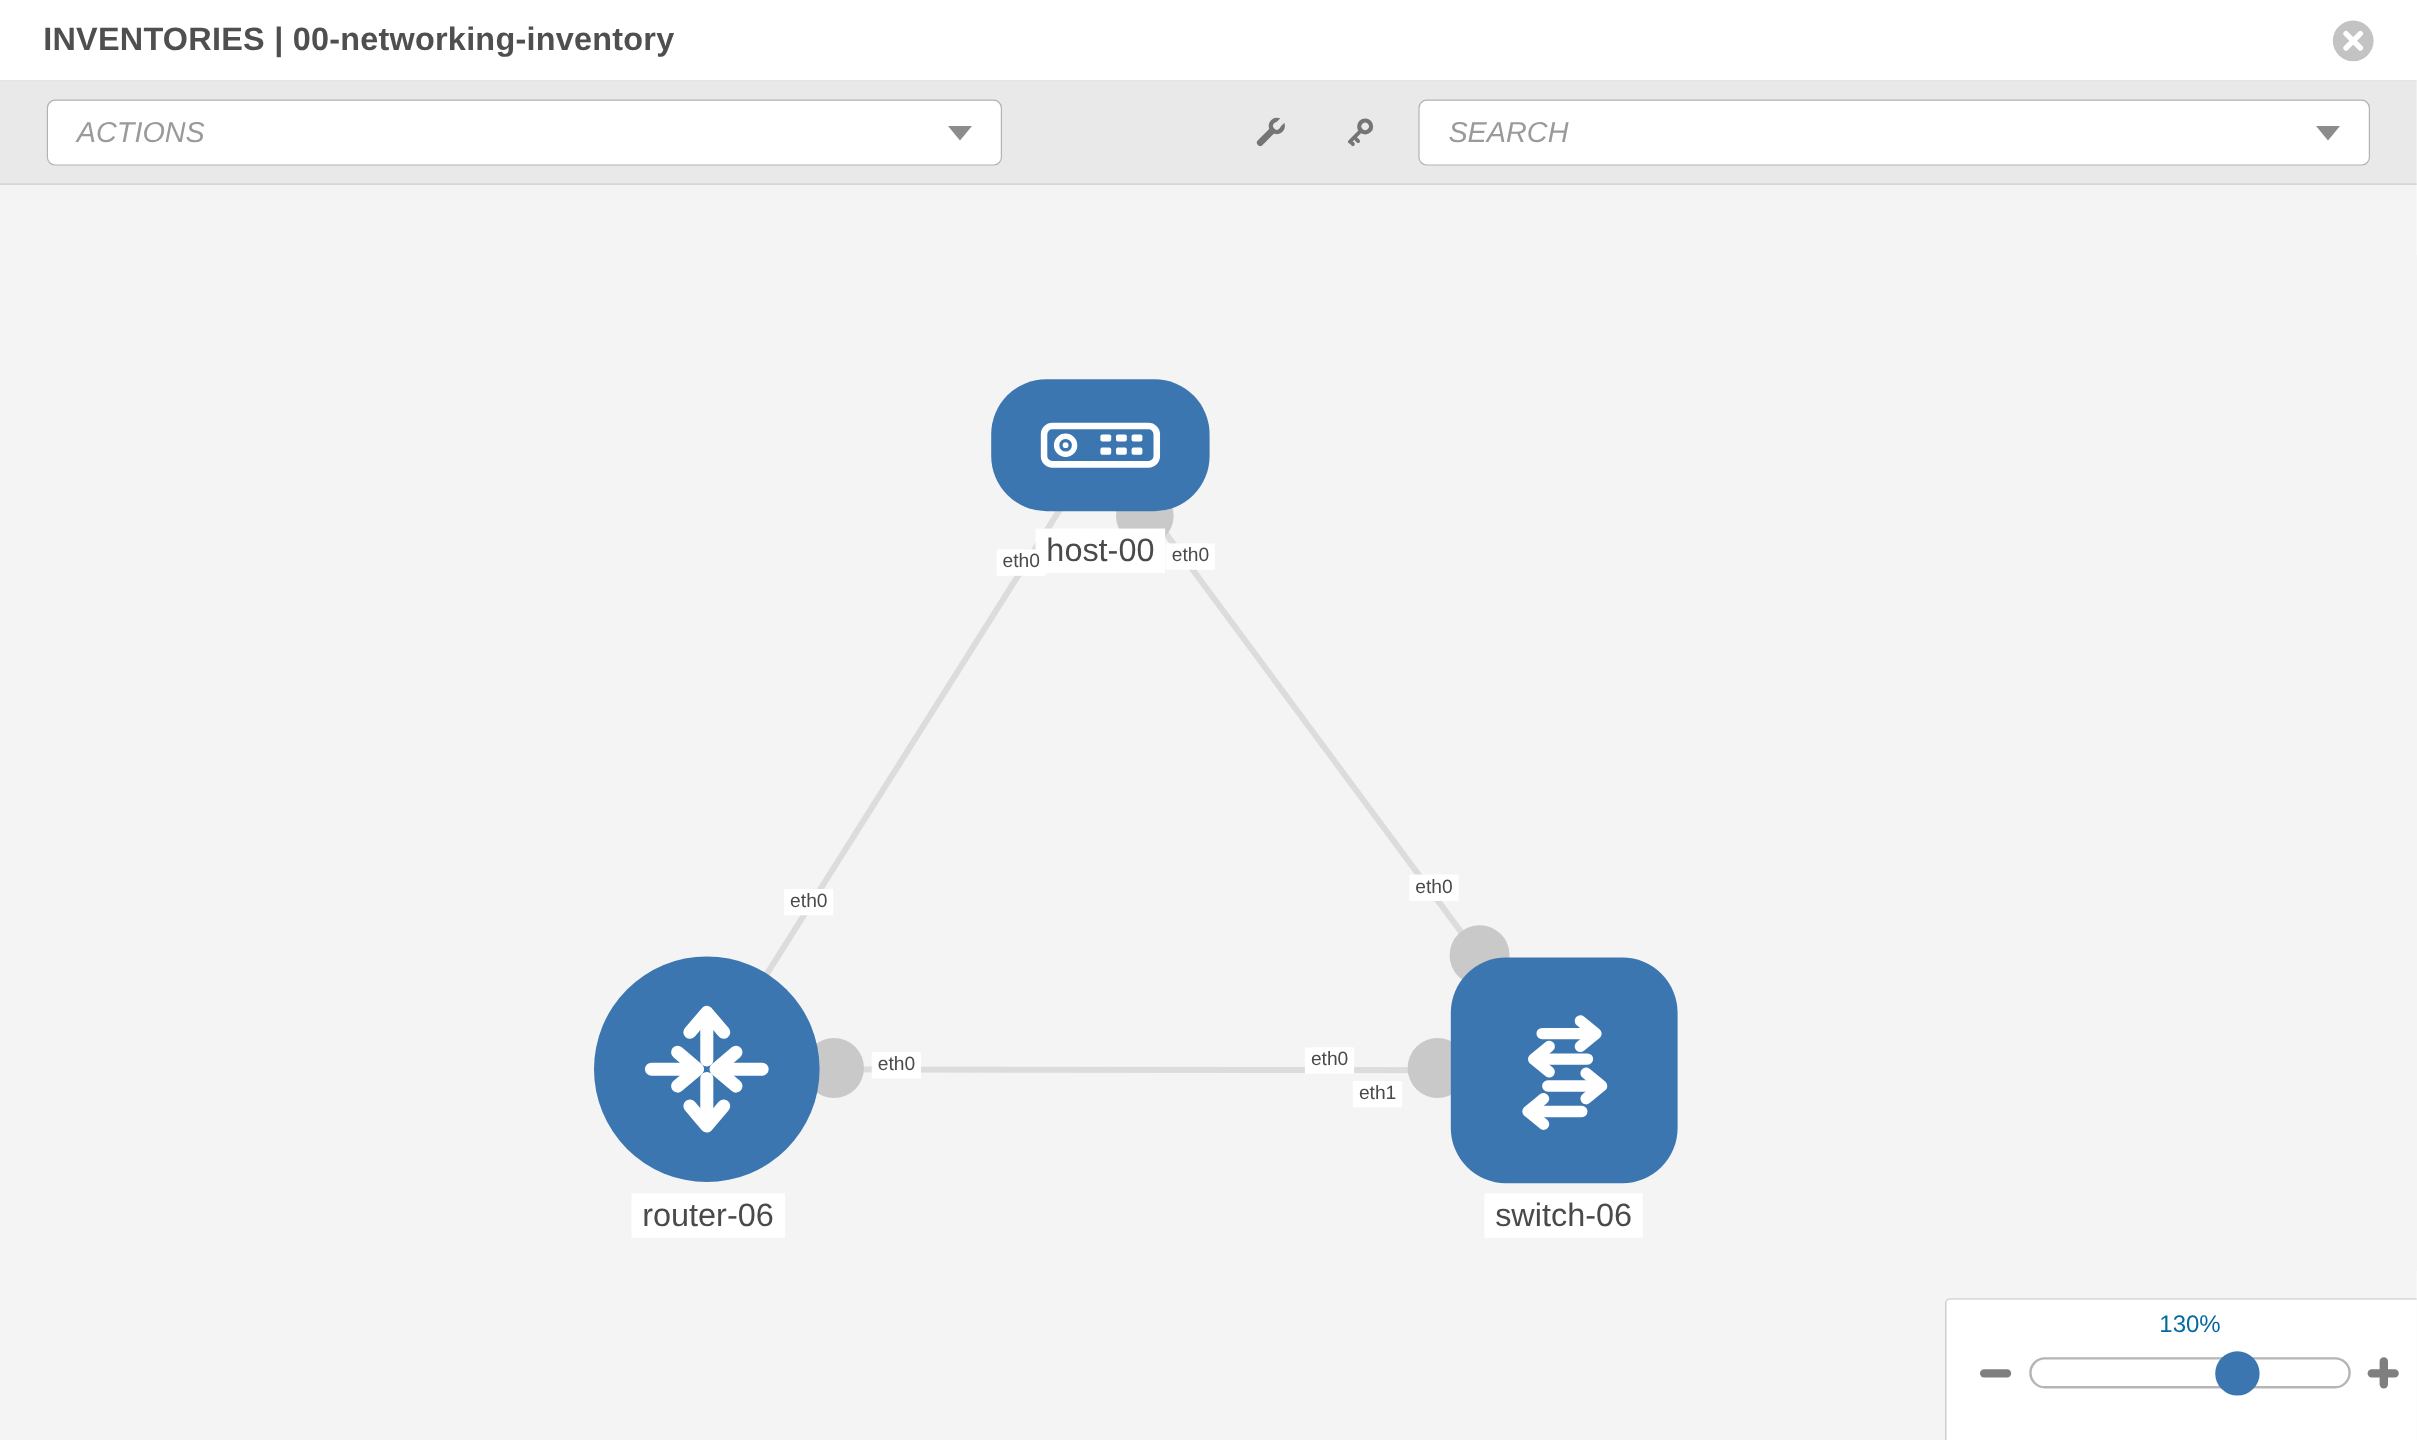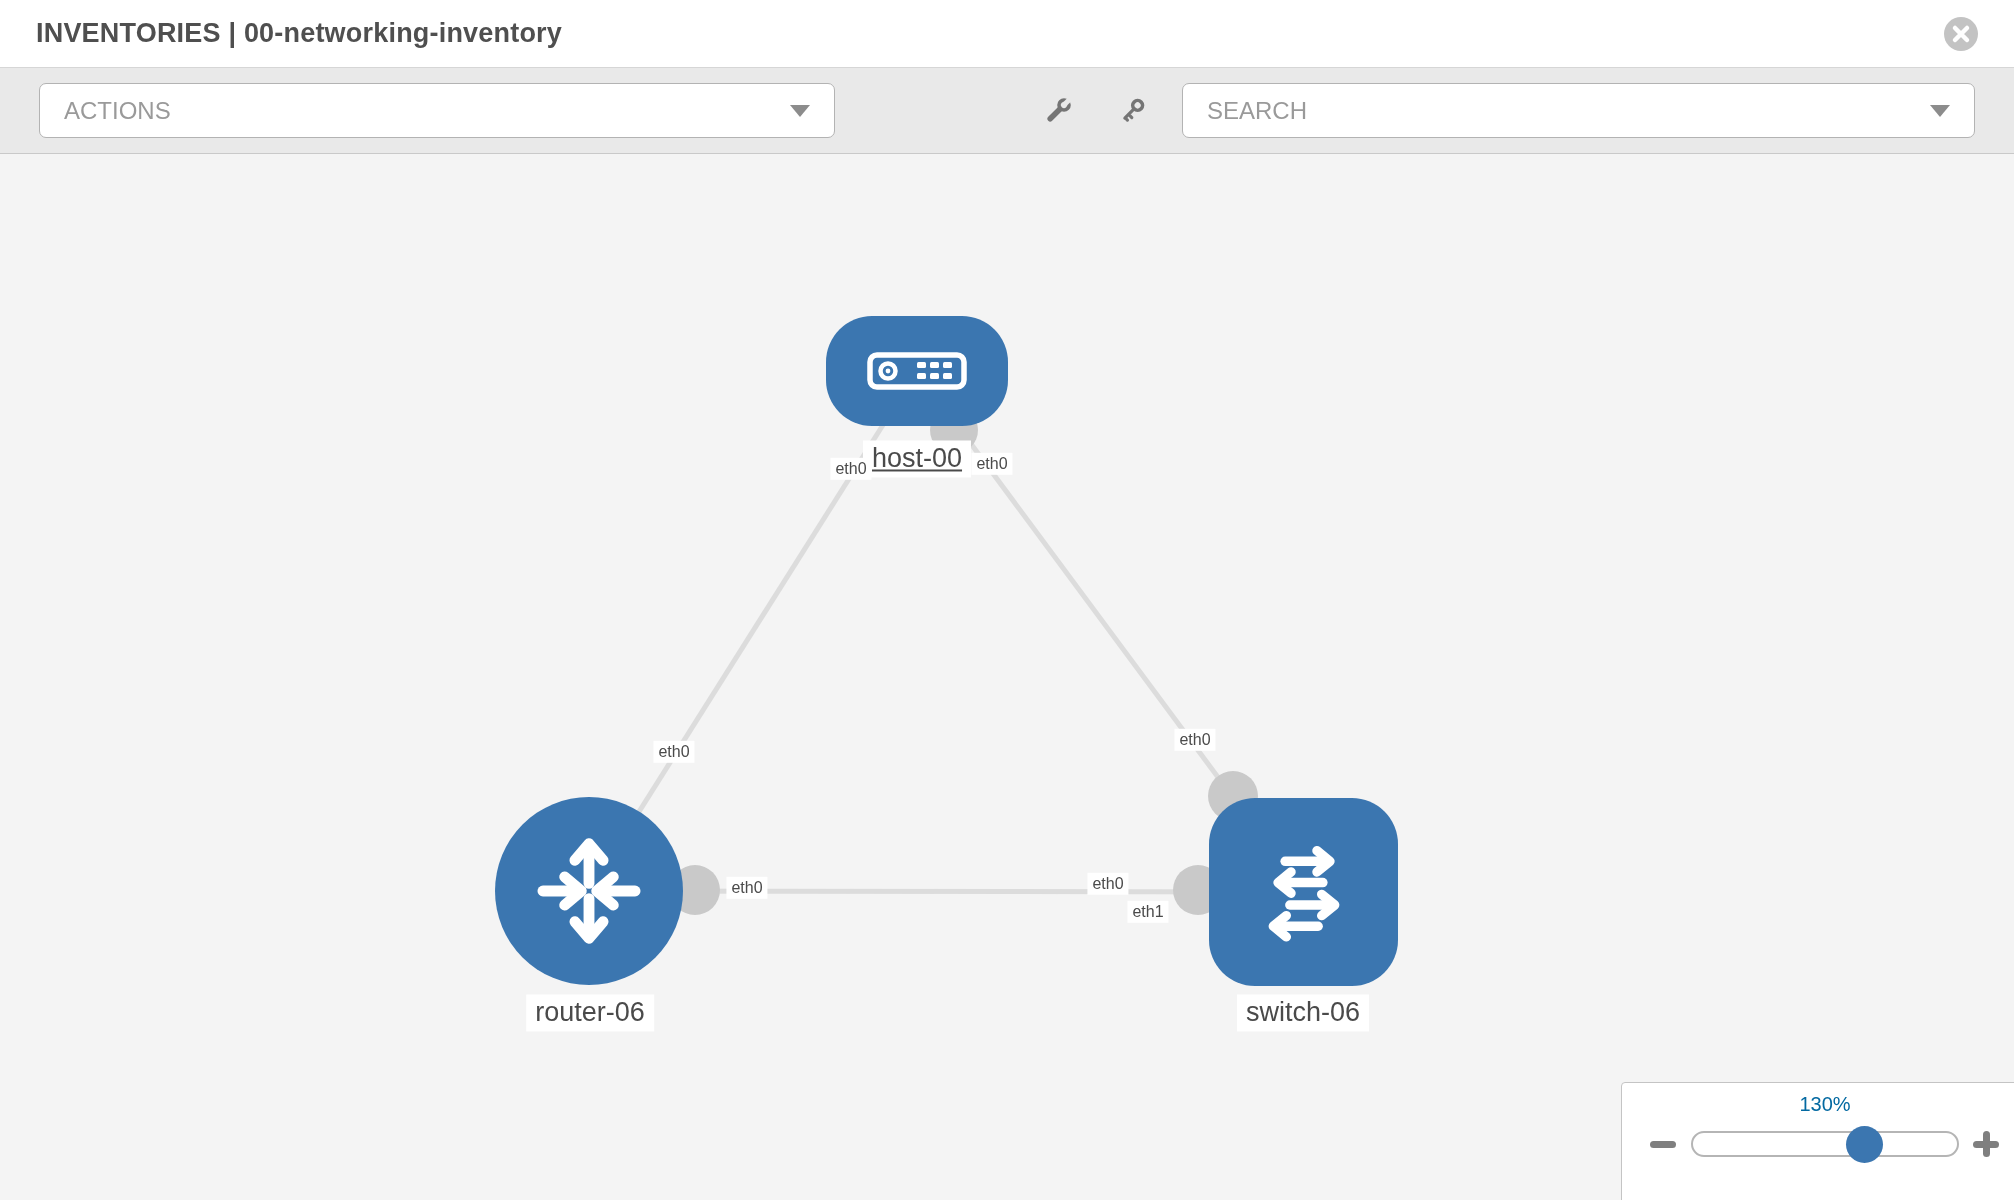--- a/index.html
+++ b/index.html
@@ -12,21 +12,21 @@
   .page-title { font-size:27px; font-weight:bold; color:#4f4f4f; letter-spacing:.2px; }
   .close-btn { margin-left:auto; width:34px; height:34px; border-radius:50%;
                background:#c3c3c3; display:flex; align-items:center; justify-content:center;
                cursor:pointer; }
 
   
   .toolbar { height:86px; background:#e9e9e9; border-bottom:1px solid #c9c9c9; position:relative; }
   .select-box { position:absolute; top:15px; height:55px; background:#fff;
                 border:1px solid #b3b3b3; border-radius:7px;
                 display:flex; align-items:center; padding:0 24px;
-                color:#9a9a9a; font-size:24px; cursor:pointer; }
+                color:#9a9a9a; font-size:24px; cursor:pointer;font-style:italic; }
   .select-actions { left:39px;  width:796px; }
   .select-search  { left:1182px; width:793px;align-items:center; }
   .caret { margin-left:auto; width:0; height:0;
            border-left:10px solid transparent; border-right:10px solid transparent;
            border-top:12px solid #8c8c8c; }
   .tool-icons { position:absolute; left:1040px; top:0; height:86px;
                 display:flex; align-items:center; gap:38px; }
   .tool-icon { width:36px; height:36px; display:flex; align-items:center;
                justify-content:center; cursor:pointer; }
 
@@ -160,21 +160,21 @@
           <path d="M66 42 H30"></path>
             <path d="M39 33 L28 42 L39 51"></path>
           <path d="M38 61 H74"></path>
             <path d="M65 52 L76 61 L65 70"></path>
           <path d="M62 79 H26"></path>
             <path d="M35 70 L24 79 L35 88"></path>
         </g>
       </svg>
     </div>
 
-    <div class="chip chip-name" style="left:917px; top:305px;text-decoration:underline;">host-00</div>
+    <div class="chip chip-name" style="left:917px; top:305px;">host-00</div>
     <div class="chip chip-name" style="left:590px; top:859px;">router-06</div>
     <div class="chip chip-name" style="left:1303px; top:859px;">switch-06</div>
 
     <div class="chip chip-port" style="left:851px; top:315px;">eth0</div>
     <div class="chip chip-port" style="left:992px; top:310px;">eth0</div>
     <div class="chip chip-port" style="left:674px; top:598px;">eth0</div>
     <div class="chip chip-port" style="left:1195px; top:586px;">eth0</div>
     <div class="chip chip-port" style="left:747px; top:734px;">eth0</div>
 
     <div class="chip chip-port" style="left:1108px; top:730px; z-index:1;">eth0</div>

